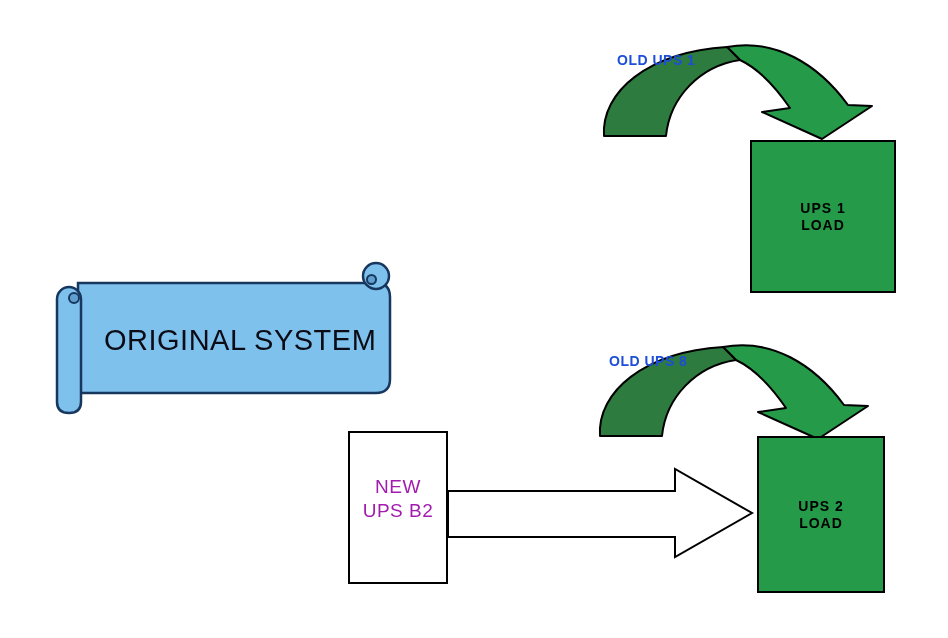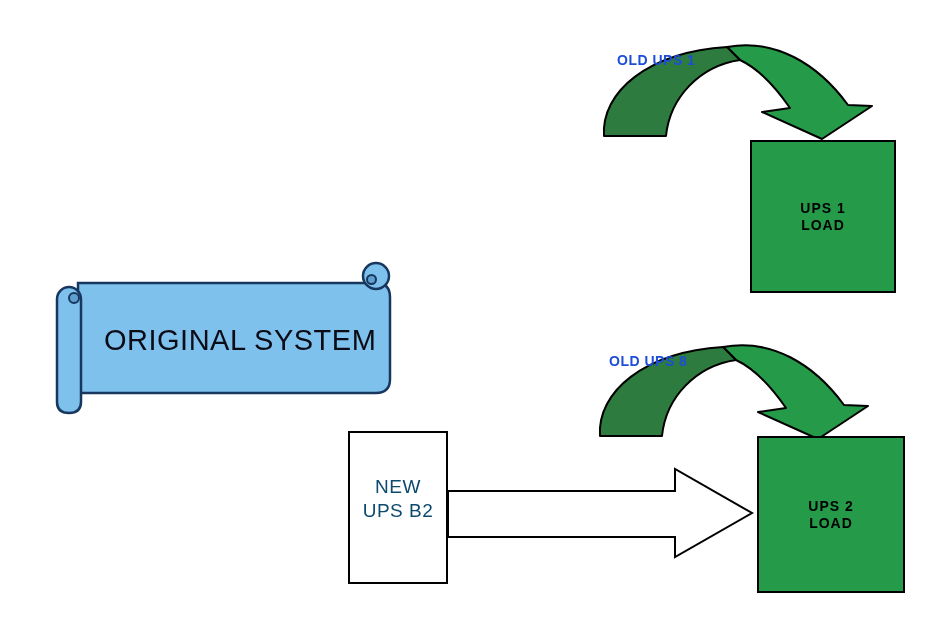--- a/index.html
+++ b/index.html
@@ -24,21 +24,21 @@
     display:flex;align-items:center;justify-content:center;text-align:center;
   }
   .load-box .load-text{
     font-size:14px;font-weight:bold;letter-spacing:1px;line-height:1.2;color:#000;
   }
   .new-ups-box{
     position:absolute;border:2px solid #000;box-sizing:border-box;background:#fff;
     text-align:center;
   }
   .new-ups-box .new-ups-text{
-    margin-top:42px;font-size:19px;line-height:1.25;color:#0c4a6e;letter-spacing:0.5px;
+    margin-top:42px;font-size:19px;line-height:1.25;color:#a21caf;letter-spacing:0.5px;
   }
 </style>
 </head>
 <body>
 
 <div id="canvas">
 
   <div class="abs" style="left:50px;top:258px;width:345px;height:160px;">
     <svg width="345" height="160" viewBox="0 0 345 160">
 
@@ -83,20 +83,20 @@
     <div class="shape-label old-ups-label" style="left:18px;top:15px;">OLD UPS 8</div>
   </div>
 
   <div class="load-box" style="left: 750px; top: 140px; width: 146px; height: 153px; background-color: rgb(37, 154, 72);">
     <div class="load-text">
       <div>UPS 1</div>
       <div>LOAD</div>
     </div>
   </div>
 
-  <div class="load-box" style="left: 757px; top: 436px; width: 148px; height: 157px; background-color: rgb(37, 154, 72);">
+  <div class="load-box" style="left: 757px; top: 436px; width: 128px; height: 157px; background-color: rgb(37, 154, 72);">
     <div class="load-text">
       <div>UPS 2</div>
       <div>LOAD</div>
     </div>
   </div>
 
 </div>
 
 </body></html>

